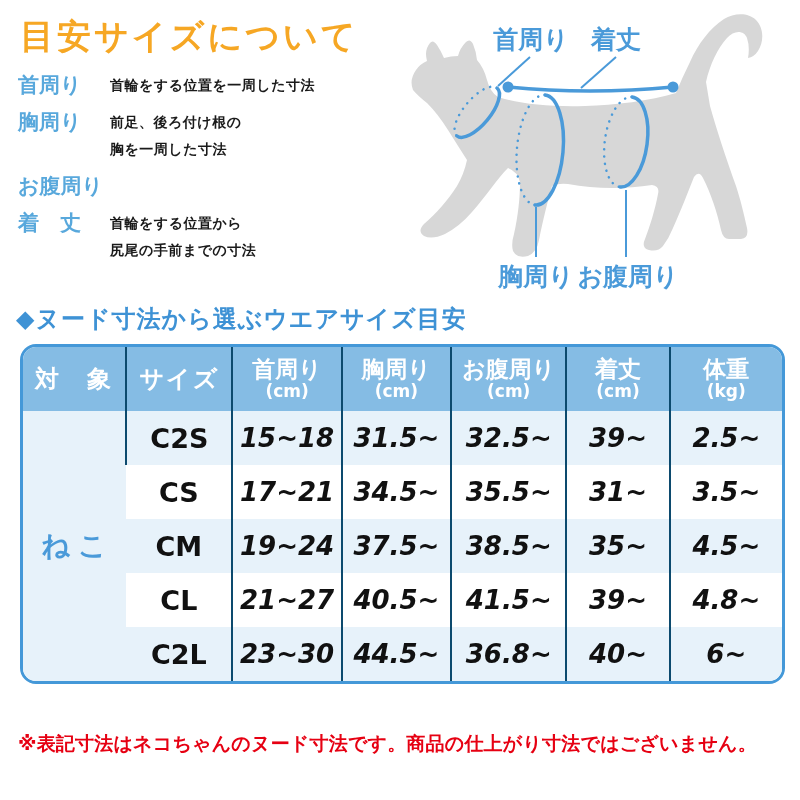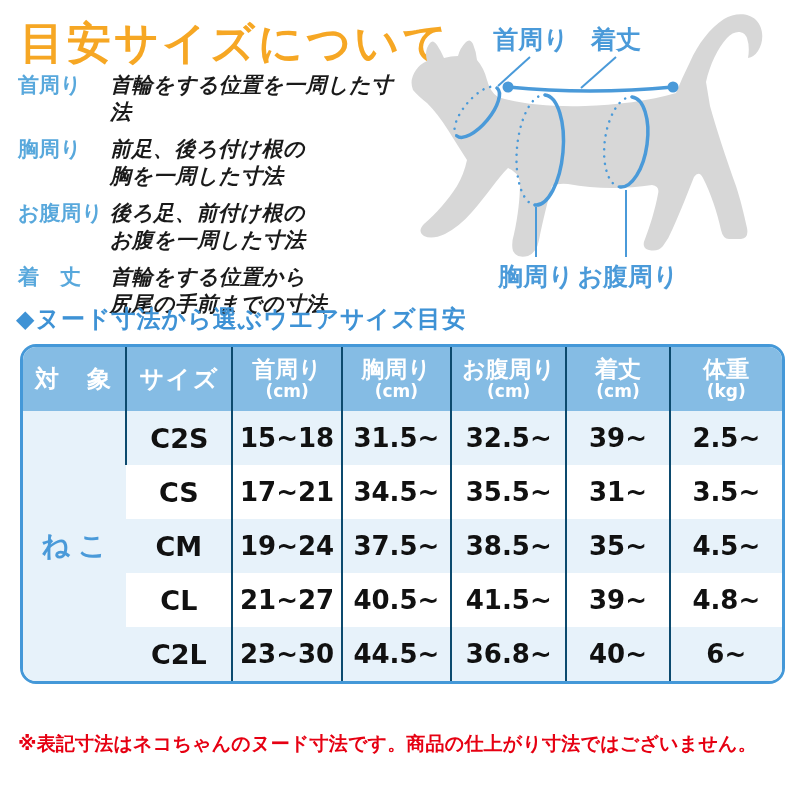--- a/index.html
+++ b/index.html
@@ -1,27 +1,27 @@
 <!DOCTYPE html>
 <html><head>
 <meta charset="utf-8">
 <style>
   * { margin:0; padding:0; box-sizing:border-box; }
   html,body { width:800px; height:800px; background:#ffffff;
     font-family:"DejaVu Sans","Liberation Sans",sans-serif; }
   .page { position:relative; width:800px; height:800px; overflow:hidden; background:#fff; }
 
-  .title { position:absolute; left:20px; top:14px; font-size:44px; font-weight:bold;
+  .title { position:absolute; left:20px; top:14px; font-size:34px; font-weight:bold;
     color:#F6A724; letter-spacing:3px; }
 
   .defs { position:absolute; left:18px; top:72px; width:392px; }
   .def-item { display:flex; margin-bottom:10px; }
   .def-label { flex:0 0 92px; font-size:21px; font-weight:bold; color:#58A8DC; line-height:27px; }
-  .def-text { font-size:21px; font-weight:600; color:#1a1a1a; line-height:27px;
-    white-space:pre-line; letter-spacing:0.5px;font-style:italic; }
+  .def-text { font-size:14px; font-weight:600; color:#1a1a1a; line-height:27px;
+    white-space:pre-line; letter-spacing:0.5px; }
 
   .cat-diagram { position:absolute; left:400px; top:0; width:400px; height:300px; }
   .cat-diagram text { font-family:"DejaVu Sans","Liberation Sans",sans-serif;
     font-size:25px; font-weight:bold; fill:#4A9AD9; }
 
   .section-heading { position:absolute; left:16px; top:303px; font-size:24px;
     font-weight:bold; color:#3E92D5; letter-spacing:1px; }
 
   .size-table-wrap { position:absolute; left:20px; top:344px; width:765px;
     border:3px solid #4498D8; border-radius:16px; overflow:hidden; background:#fff; }
@@ -31,21 +31,21 @@
   .tbl thead th { background:#85BCE4; color:#fff; height:64px; padding:2px 8px; }
   .th-main { display:block; font-size:23px; font-weight:bold; line-height:25px; }
   .th-unit { display:block; font-size:17px; font-weight:bold; line-height:19px; }
   .th-single { font-size:24px; font-weight:bold; letter-spacing:2px; }
   .tbl tbody td { height:54px; color:#111; }
   .tbl tbody tr:nth-child(odd) td { background:#E7F2FA; }
   .tbl tbody tr:nth-child(even) td { background:#ffffff; }
   .tbl tbody td.target { background:#ffffff; color:#4A9AD9; font-size:28px; font-weight:bold;
     letter-spacing:8px; text-indent:8px; }
   .tbl td.size { font-size:27px; font-weight:bold; }
-  .tbl td.val  { font-size:26px; font-weight:600; }
+  .tbl td.val  { font-size:26px; font-weight:600;font-style:italic; }
 
   .notes { position:absolute; left:18px; top:690px; width:780px; }
   .note { font-size:19px; font-weight:bold; line-height:28.5px; letter-spacing:0.2px;
     white-space:nowrap; }
   .note-red { color:#E60012;margin-top:39px; }
   .note-dark { color:#2E2E2E; }
 </style>
 </head>
 <body>
 
@@ -58,22 +58,20 @@
       <span class="def-label">首周り</span>
       <span class="def-text">首輪をする位置を一周した寸法</span>
     </div>
     <div class="def-item">
       <span class="def-label">胸周り</span>
       <span class="def-text">前足、後ろ付け根の
 胸を一周した寸法</span>
     </div>
     <div class="def-item">
       <span class="def-label">お腹周り</span>
-      <span class="def-text">後ろ足、前付け根の
-お腹を一周した寸法</span>
     </div>
     <div class="def-item">
       <span class="def-label">着　丈</span>
       <span class="def-text">首輪をする位置から
 尻尾の手前までの寸法</span>
     </div>
   </div>
 
   <svg class="cat-diagram" viewBox="0 0 400 300" width="400" height="300">
 

